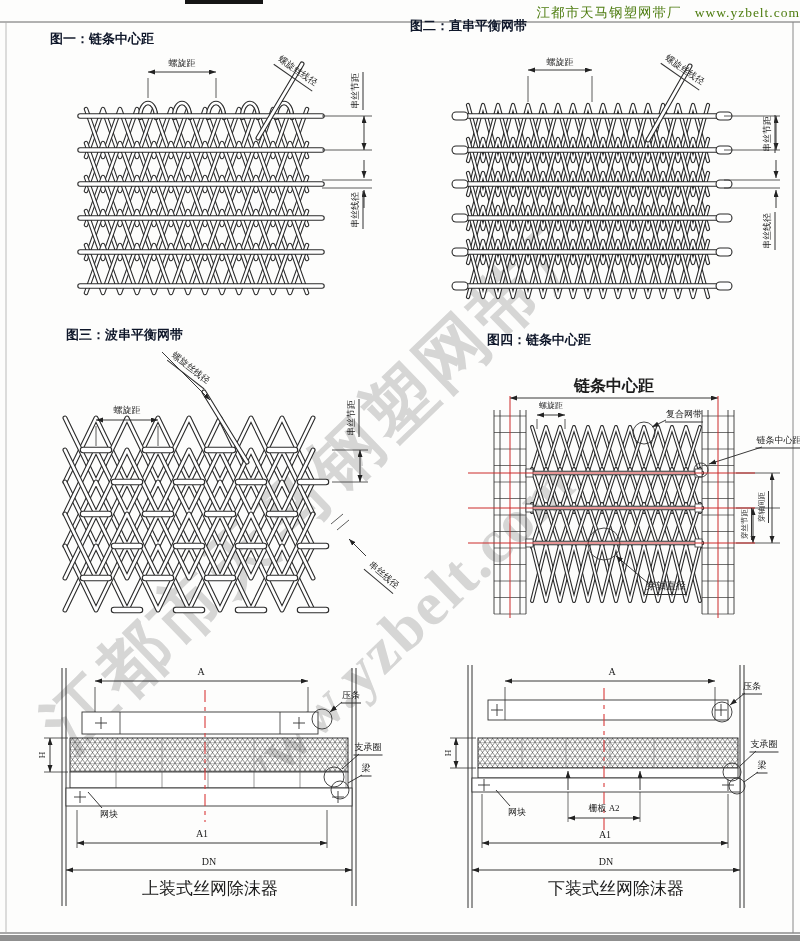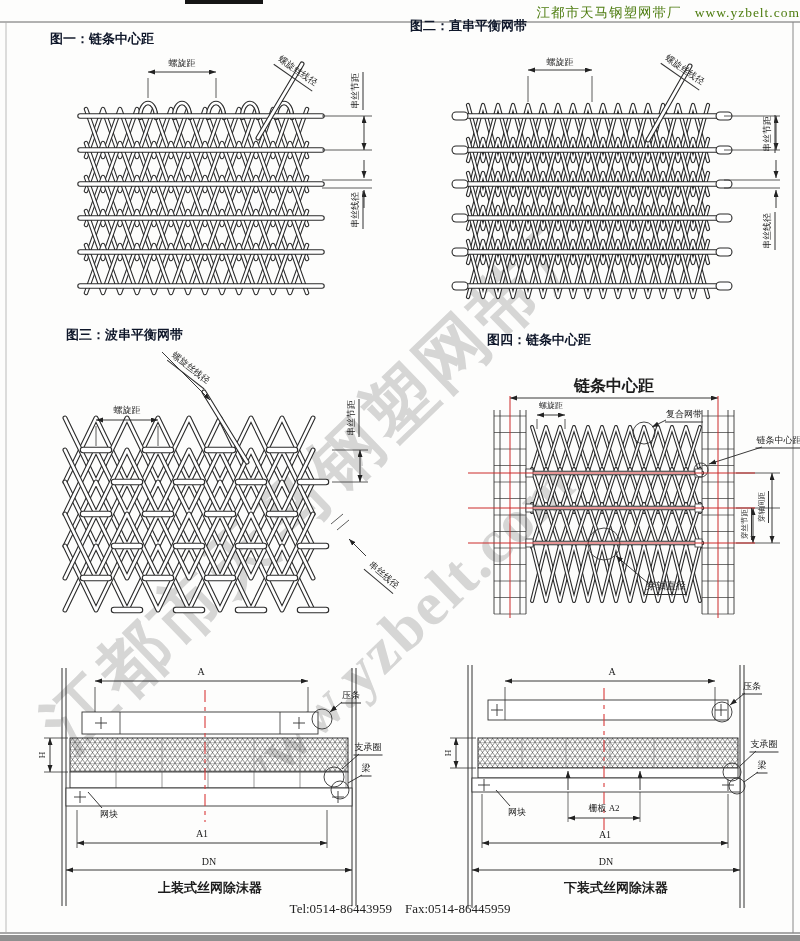--- a/index.html
+++ b/index.html
@@ -7,21 +7,21 @@
         font-family:"Liberation Serif","DejaVu Serif",serif;}
   svg.art{position:absolute;left:0;top:0;z-index:3;}
   .hdr{position:absolute;left:0;top:4px;width:100%;text-align:right;z-index:5;
        font:13.5px "Liberation Serif",serif;color:#4d7c0f;letter-spacing:1px;}
   .ftr{position:absolute;left:0;top:901px;width:100%;text-align:center;z-index:5;
        font:13px "Liberation Serif",serif;color:#222;}
   .title{position:absolute;font:bold 13px "Liberation Serif",serif;color:#0f172a;z-index:5;white-space:nowrap;}
   .lbl{position:absolute;font:9px "Liberation Serif","DejaVu Sans",serif;color:#1c1c1c;
        white-space:nowrap;transform:translate(-50%,-50%);z-index:5;}
   .s7{font-size:7.5px}.s8{font-size:8px}.s10{font-size:10px}.s12{font-size:16px;font-weight:bold}
-  .cap{font-size:13px;font-weight:bold}
+  .cap{font-size:17px;font-weight:normal}
   .ul{border-bottom:1px solid #333;padding:0 1px 1px 1px;}
   .r-90{transform:translate(-50%,-50%) rotate(-90deg);}
   .r35{transform:translate(-50%,-50%) rotate(35deg);}
   .r38{transform:translate(-50%,-50%) rotate(38deg);}
   .r40{transform:translate(-50%,-50%) rotate(40deg);}
   .wm{position:absolute;z-index:2;pointer-events:none;font-weight:bold;white-space:nowrap;
       color:rgba(145,145,145,.36);transform-origin:left center;font-family:"Liberation Serif",serif;}
   .wm1{left:55px;top:690px;font-size:70px;letter-spacing:4px;transform:rotate(-44deg);}
   .wm2{left:235px;top:756px;font-size:62px;letter-spacing:2px;transform:rotate(-44deg);}
   .topbar{position:absolute;left:185px;top:0;width:78px;height:4px;background:#151515;z-index:5;}
@@ -479,17 +479,13 @@
   <div class="lbl ul" style="left:752px;top:687px">压条</div>
   <div class="lbl ul" style="left:764px;top:745px">支承圈</div>
   <div class="lbl ul" style="left:762px;top:766px">梁</div>
   <div class="lbl r-90" style="left:448px;top:753px">H</div>
   <div class="lbl" style="left:517px;top:812px">网块</div>
   <div class="lbl" style="left:604px;top:808px">栅板 A2</div>
   <div class="lbl s10" style="left:605px;top:834px">A1</div>
   <div class="lbl s10" style="left:606px;top:861px">DN</div>
   <div class="lbl cap" style="left:616px;top:888px">下装式丝网除沫器</div>
 
-  <div class="ftr">
-    <span>Tel:0514-86443959</span>&nbsp;&nbsp;&nbsp;
-    <span>Fax:0514-86445959</span>
-  </div>
 </div>
 
 </body></html>

